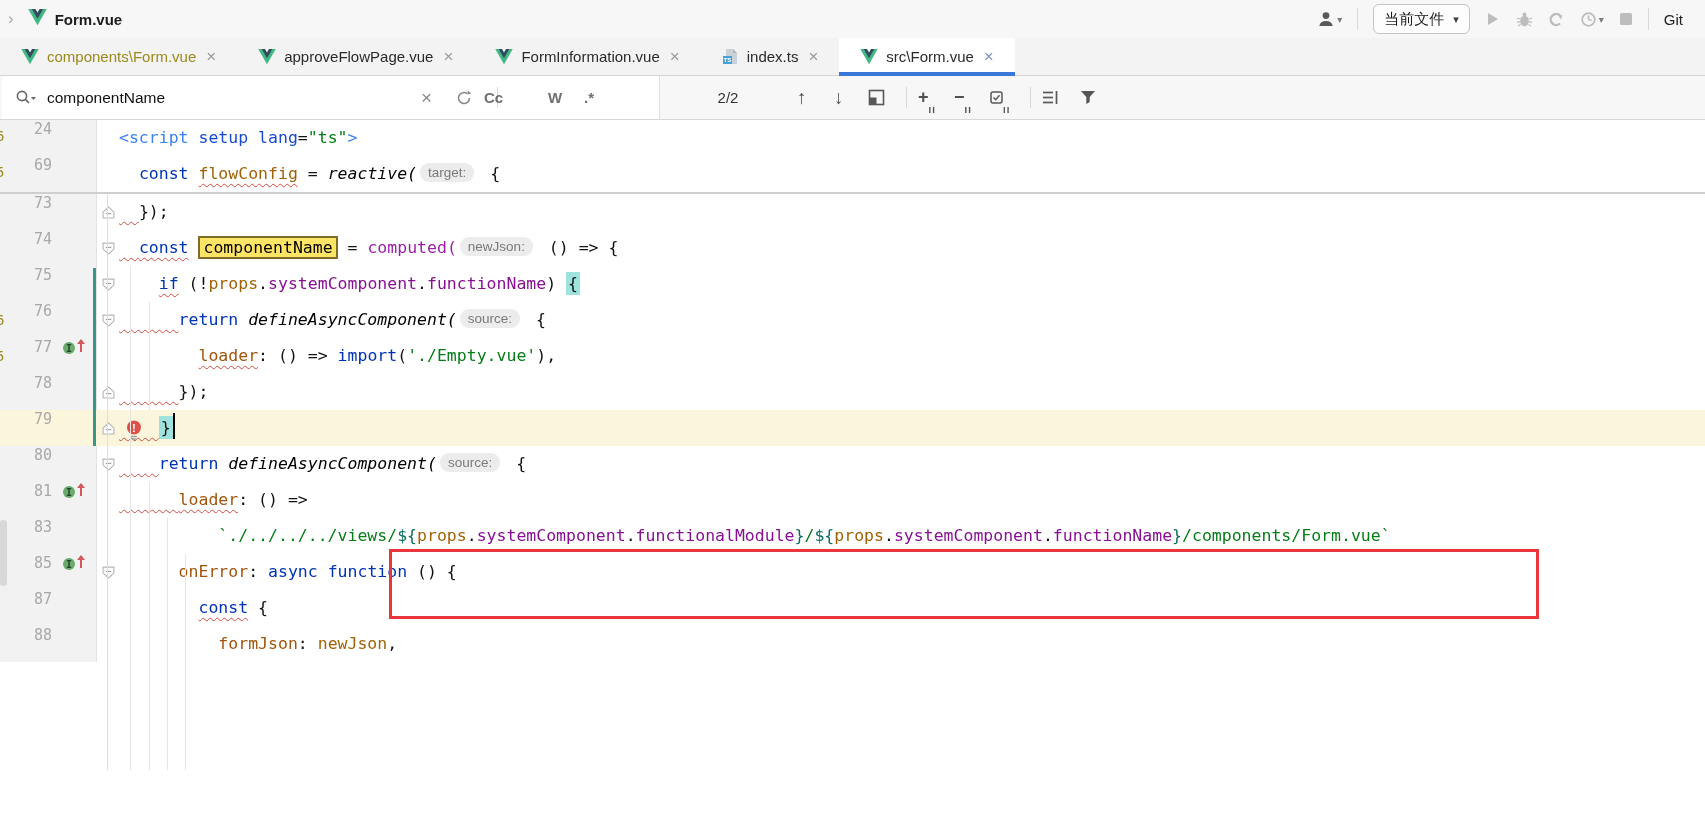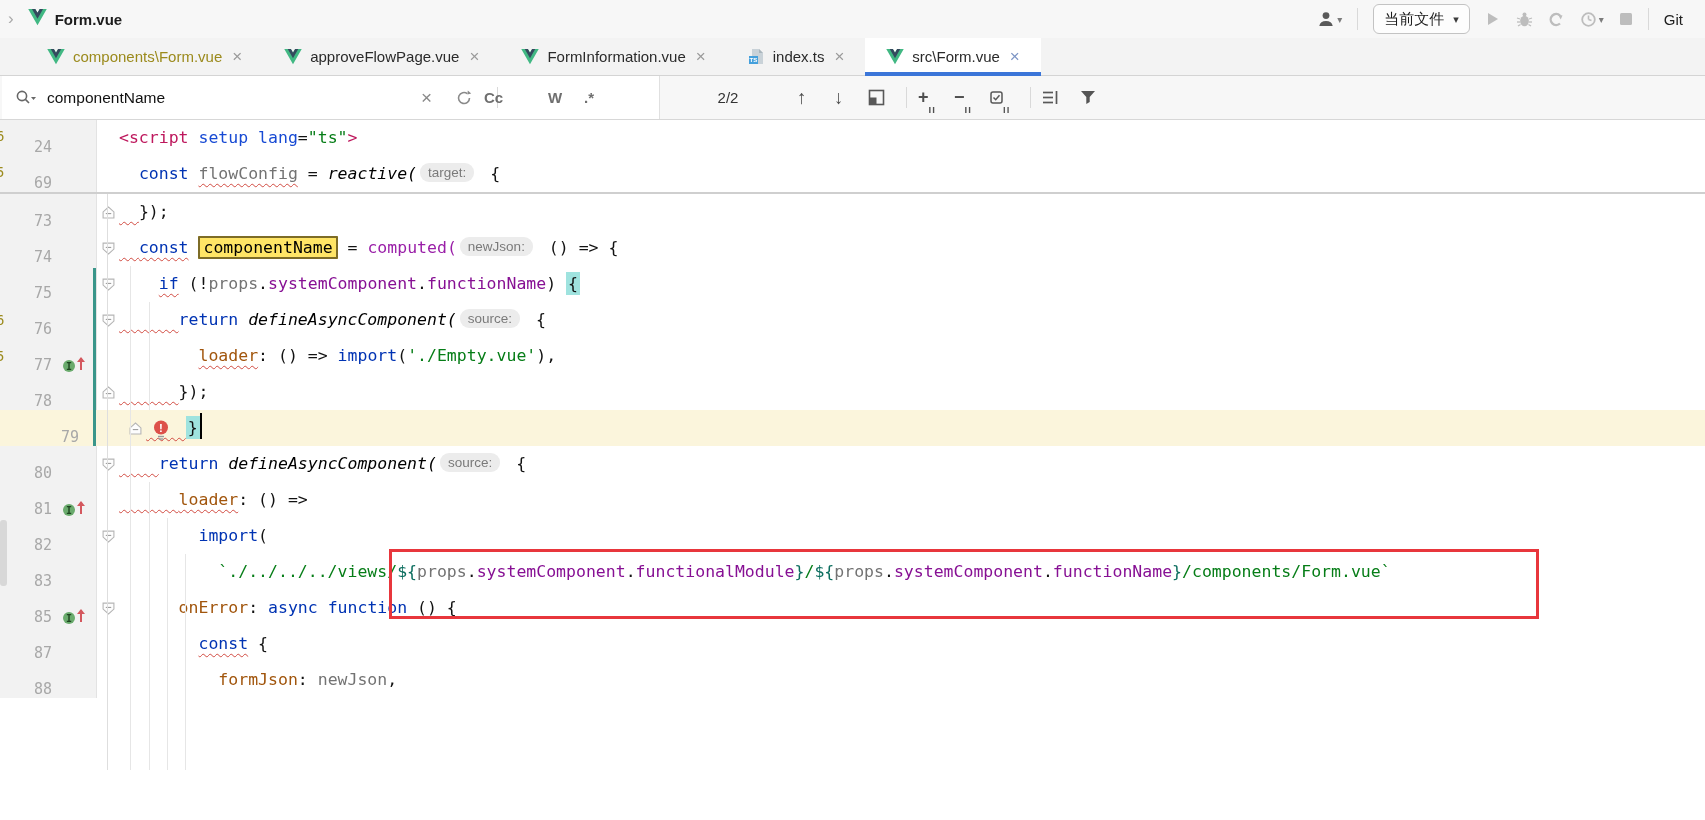--- a/index.html
+++ b/index.html
@@ -15,21 +15,21 @@
   .tb-right{margin-left:auto;display:flex;align-items:center;gap:15px;padding-right:10px;}
   .vsep-t{width:1px;height:22px;background:#d9d9d9;}
   .combo{height:28px;border:1px solid #c3c3c3;border-radius:6px;background:#fdfdfd;
          display:flex;align-items:center;gap:9px;padding:0 10px;font-size:15px;color:#1c1c1c;}
   .tb-ico{display:flex;align-items:center;gap:2px;}
   .dd{color:#7c7c7c;font-size:10px;}
   .git-label{font-size:15px;color:#202020;margin-right:12px;}
 
   
   .tabbar{position:absolute;left:0;top:38px;width:1705px;height:38px;background:#f3f3f3;
-          border-bottom:1px solid #d4d4d4;box-sizing:border-box;display:flex;padding-left:26px;}
+          border-bottom:1px solid #d4d4d4;box-sizing:border-box;display:flex;padding-left:0;}
   .tab{display:flex;align-items:center;gap:8px;padding:0 21px;font-size:15px;color:#2a2a2a;
        position:relative;white-space:nowrap;}
   .tab.olive{color:#9b8a1c;}
   .tab.active{background:#fff;}
   .tab.active::after{content:"";position:absolute;left:0;right:0;bottom:-1px;height:4px;background:#3b76d9;}
   .tab .close{color:#9a9a9a;font-size:17px;line-height:1;margin-left:2px;}
   .tab.active .close{color:#7d95c5;}
 
   
   .searchbar{position:absolute;left:0;top:76px;width:1705px;height:44px;background:#f7f7f7;
@@ -42,34 +42,34 @@
   .stoggle{font-size:15px;font-weight:700;color:#6f6f6f;}
   .smatch{font-size:15px;color:#333;}
   .sarrow{font-size:19px;color:#4f4f4f;}
   .vsep{position:absolute;top:11px;width:1px;height:21px;background:#d9d9d9;}
   .subII{font-size:9.5px;position:relative;top:12px;letter-spacing:1px;}
   .bigpm{font-size:18px;font-weight:700;color:#4f4f4f;}
 
   
   .editor{position:absolute;left:0;top:120px;width:1705px;height:700px;background:#fff;}
   .row{display:flex;height:36px;position:relative;}
-  .gut{flex:0 0 97px;display:flex;align-items:flex-end;background:#f2f2f2;
+  .gut{flex:0 0 97px;display:flex;align-items:flex-start;background:#f2f2f2;
        border-right:1px solid #e3e3e3;box-sizing:border-box;}
-  .row.cur{background:#fbf5dc;padding-left:27px;}
+  .row.cur{background:#fbf5dc;}
   .row.cur .gut{background:transparent;border-right-color:transparent;}
   .num{width:58px;text-align:right;padding-right:6px;box-sizing:border-box;
        font-family:"DejaVu Sans Mono",monospace;font-size:15px;color:#a8a8a8;}
   .gicon{width:34px;display:flex;align-items:center;justify-content:center;gap:1px;}
   .fold{flex:0 0 22px;display:flex;align-items:center;justify-content:center;}
   .code{flex:1;white-space:pre;font-family:"DejaVu Sans Mono",monospace;font-size:16.5px;
         line-height:36px;height:36px;position:relative;color:#121212;}
   .sep-sticky{height:2px;background:#cfcfcf;}
 
-  .p{color:#121212;} .kw{color:#0033b3;} .tag{color:#be185d;} .attr{color:#174ad4;}
-  .str{color:#067d17;} .var{color:#737373;} .prop{color:#871094;}
+  .p{color:#121212;} .kw{color:#0033b3;} .tag{color:#3b82f6;} .attr{color:#174ad4;}
+  .str{color:#067d17;} .var{color:#a16207;} .prop{color:#871094;}
   .call{color:#000;font-style:italic;} .fn{color:#9a1fa8;} .key{color:#a1550c;}
   .interp{color:#0c6e5f;}
   .wv{text-decoration:underline;text-decoration-style:wavy;text-decoration-color:#d24b42;
       text-decoration-thickness:1px;text-underline-offset:4px;}
   .inlay{display:inline-block;background:#ececec;color:#7a7a7a;
          font-family:"Liberation Sans",sans-serif;font-size:13.5px;font-style:normal;
          border-radius:9px;padding:2px 8px;margin:0 6px 0 3px;vertical-align:2px;line-height:normal;}
   .hls{background:#ffe566;border:2px solid #7d6c27;border-radius:1px;padding:0 3px;color:#000;}
   .hlb{background:#9fe3df;padding:2px 2px;}
   .caret{display:inline-block;width:2px;height:26px;background:#000;vertical-align:-6px;}
@@ -404,33 +404,20 @@
             <svg width="26" height="18" viewBox="0 0 26 18">
               <circle cx="7" cy="10" r="6" fill="#6aab6d"></circle>
               <text x="7" y="13.6" font-size="10" font-weight="bold" fill="#1e4620" text-anchor="middle" font-family="DejaVu Sans Mono,monospace">I</text>
               <path d="M19 2v12" stroke="#d4585e" stroke-width="2"></path>
               <path d="M19 1l-4 5h8z" fill="#d4585e"></path>
             </svg>
           </span>
         </div>
         <div class="fold"></div>
         <div class="code"><span class="p wv">      </span><span class="key wv">loader</span><span class="p">: () =&gt;</span></div>
-      </div>
-      <div class="row">
-        <div class="gut">
-          <span class="num">82</span>
-          <span class="gicon"></span>
-        </div>
-        <div class="fold">
-          <svg width="13" height="13" viewBox="0 0 12 12">
-            <path d="M1 1h10v5.5L6 11 1 6.5z" fill="#fdfdfd" stroke="#b5b5b5"></path>
-            <line x1="3.5" y1="5" x2="8.5" y2="5" stroke="#9c9c9c"></line>
-          </svg>
-        </div>
-        <div class="code"><span class="p">        </span><span class="kw">import</span><span class="p">(</span></div>
       </div>
       <div class="row">
         <div class="gut">
           <span class="num">83</span>
           <span class="gicon"></span>
         </div>
         <div class="fold"></div>
         <div class="code"><span class="p">          </span><span class="str">`./../../../views/</span><span class="interp">${</span><span class="var">props</span><span class="p">.</span><span class="prop">systemComponent</span><span class="p">.</span><span class="prop">functionalModule</span><span class="interp">}</span><span class="str">/</span><span class="interp">${</span><span class="var">props</span><span class="p">.</span><span class="prop">systemComponent</span><span class="p">.</span><span class="prop">functionName</span><span class="interp">}</span><span class="str">/components/Form.vue`</span></div>
       </div>
       <div class="row">

